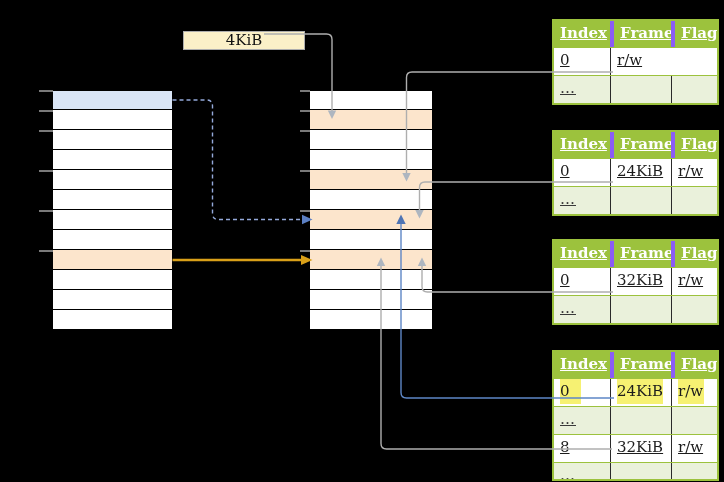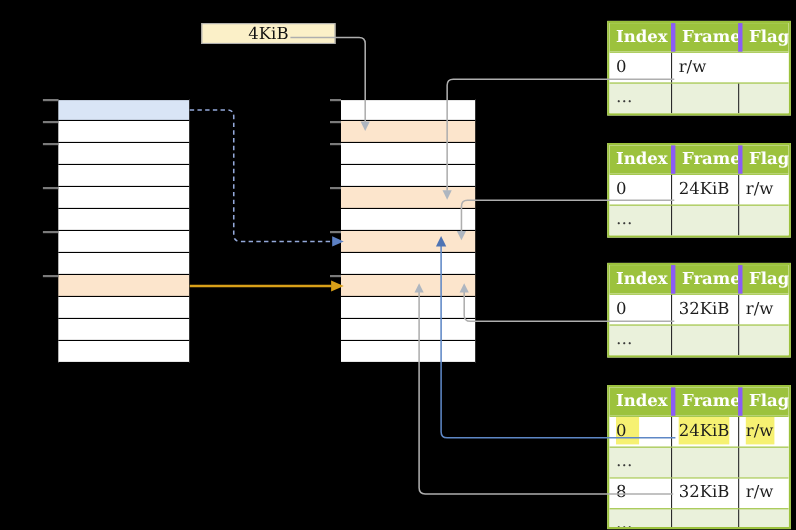--- a/index.html
+++ b/index.html
@@ -9,21 +9,21 @@
     --gray_line:#AEAEAE; --gray_head:#AEB6C0; --blue_line:#5E87C6;
     --blue_head:#4E74B4; --dash_line:#94A9DA; --dash_head:#5C80C4;
     --orange_line:#D9A019; --tick:#7A7A7A; --text_dark:#1C1C1C;
     --header_text:#FFFFFF; --bg:#000000;
   }
   html,body{margin:0;padding:0;background:var(--bg);}
   .canvas{position:relative;width:724px;height:482px;background:var(--bg);
     overflow:hidden;font-family:"DejaVu Serif","Liberation Serif",serif;}
 
   
-  .box4kib{position:absolute;left:183px;top:21px;width:120px;height:17px;
+  .box4kib{position:absolute;left:183px;top:31px;width:120px;height:17px;
     background:var(--cream);border:1px solid var(--cream_border);
     display:flex;justify-content:center;
     font-size:15px;color:#111;line-height:17px;}
 
   
   .memcol{position:absolute;top:90px;background:#000;}
   .memcol.vcol{left:53px;width:119px;}
   .memcol.pcol{left:310px;width:122px;}
   .memrow{height:20px;box-sizing:border-box;background:#fff;
     border-bottom:1.5px solid #000;}
@@ -38,21 +38,21 @@
 
   
   .pgtable{position:absolute;left:552px;width:167px;box-sizing:border-box;
     border:2px solid var(--border_green);background:#fff;overflow:hidden;}
   .thead{display:flex;height:26px;background:var(--header_green);
     color:var(--header_text);font-weight:bold;font-size:15px;line-height:25px;}
   .trow{display:flex;height:27px;border-top:1px solid var(--border_green);
     box-sizing:content-box;font-size:15px;line-height:25px;color:var(--text_dark);
     background:#fff;}
   .trow.dots{background:var(--row_green);color:#3A3A3A;letter-spacing:1px;}
-  .cell{box-sizing:border-box;padding-left:6px;white-space:nowrap;overflow:hidden;}
+  .cell{box-sizing:border-box;padding-left:6px;white-space:nowrap;overflow:hidden;text-decoration:underline;}
   .c0{width:56px;}
   .c1{width:61px;}
   .c2{width:46px;flex:1;}
   .thead .c1,.thead .c2{border-left:4px solid #8b5cf6;}
   .trow .c1,.trow .c2{border-left:1px solid var(--sep_dark);}
   .hl{display:inline-block;background:var(--yellow_hl);}
   .hl.w0{min-width:21px;} .hl.w1{min-width:43px;} .hl.w2{min-width:26px;}
 
   
   .overlay{position:absolute;left:0;top:0;pointer-events:none;}

